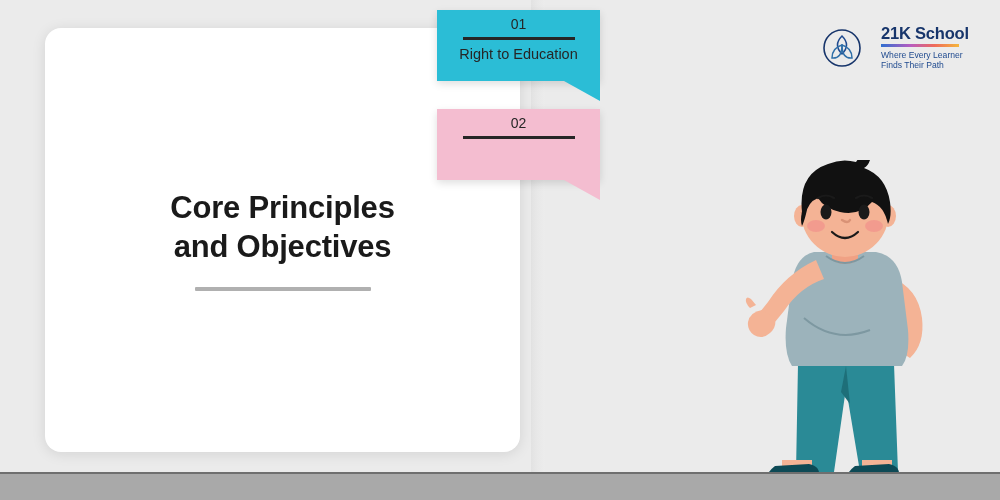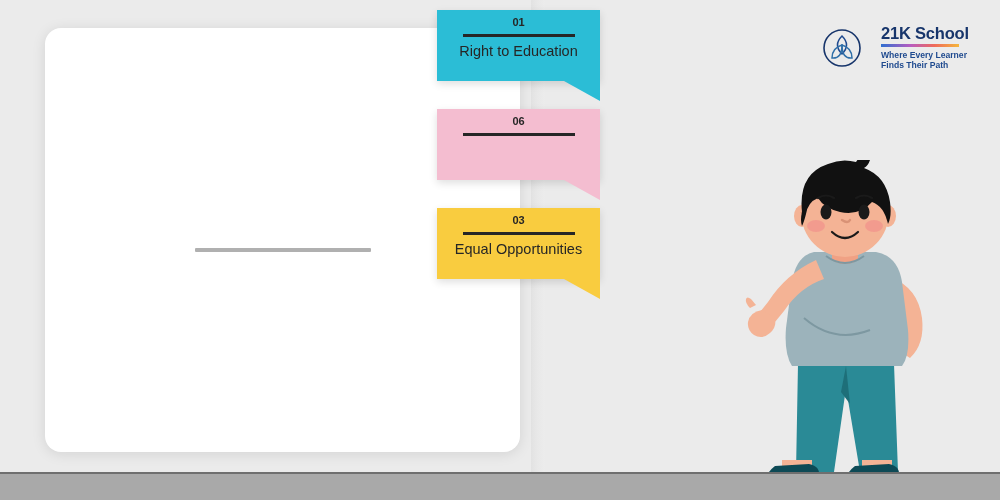--- a/index.html
+++ b/index.html
@@ -103,25 +103,24 @@
     width: 163px;
     height: 71px;
     box-sizing: border-box;
     padding-top: 7px;
     display: flex;
     flex-direction: column;
     align-items: center;
     box-shadow: 0 3px 8px rgba(0,0,0,0.13);
   }
   .card-num {
-    font-size: 11px;
+    font-size: 14px;
     color: #262626;
     line-height: 1;
     margin-bottom: 6px;
-    font-weight: bold;
   }
   .card-rule {
     width: 112px;
     height: 2.5px;
     background: #262626;
     margin-bottom: 7px;
   }
   .card-label {
     font-size: 14.5px;
     color: #262626;
@@ -168,21 +167,21 @@
     letter-spacing: -0.2px;
   }
   .logo-bar {
     width: 78px;
     height: 2.5px;
     margin: 2px 0 3px 0;
     background: linear-gradient(to right, #2f6fd0 0%, #b85cc0 38%, #ef6a5a 68%, #f5b63c 100%);
   }
   .logo-tag {
     font-size: 8.6px;
-    font-weight: bold;
+    font-weight: normal;
     color: #1f4a8f;
     line-height: 1.22;
     white-space: pre-line;
   }
 
   
   .boy {
     position: absolute;
     left: 742px;
     top: 160px;
@@ -192,51 +191,45 @@
 </style>
 </head>
 <body>
 
 <div id="stage">
 
   <div class="vline"></div>
 
   <div class="panel">
     <div class="panel-inner">
+      <div class="panel-title">Core Principles
+and Objectives</div>
       <div class="panel-underline"></div>
     </div>
   </div>
 
   <div class="cards">
 
     <div class="card" style="top:10px;--c:#2bbdd6">
       <div class="card-body">
         <div class="card-num">01</div>
         <div class="card-rule"></div>
         <div class="card-label">Right to Education</div>
       </div>
       <div class="card-tail"></div>
     </div>
 
     <div class="card" style="top:109px;--c:#f4bdd0">
       <div class="card-body">
-        <div class="card-num">06</div>
+        <div class="card-num">02</div>
         <div class="card-rule"></div>
       </div>
       <div class="card-tail"></div>
     </div>
 
-    <div class="card" style="top:208px;--c:#f9cc3f">
-      <div class="card-body">
-        <div class="card-num">03</div>
-        <div class="card-rule"></div>
-        <div class="card-label">Equal Opportunities</div>
-      </div>
-      <div class="card-tail"></div>
-    </div>
 
 
 
   </div>
 
   <svg class="boy" viewBox="0 0 210 320">
 
     <path d="M150 118 q26 10 30 40 q3 26 -12 40 l-14 -9 q11 -14 8 -30 q-3 -18 -18 -26 z" fill="#f4b395"></path>
 
     <path d="M62 196 h84 q6 0 6 8 l4 108 h-38 l-14 -84 l-12 84 h-38 l2 -108 q0 -8 6 -8 z" fill="#2a8a96"></path>

